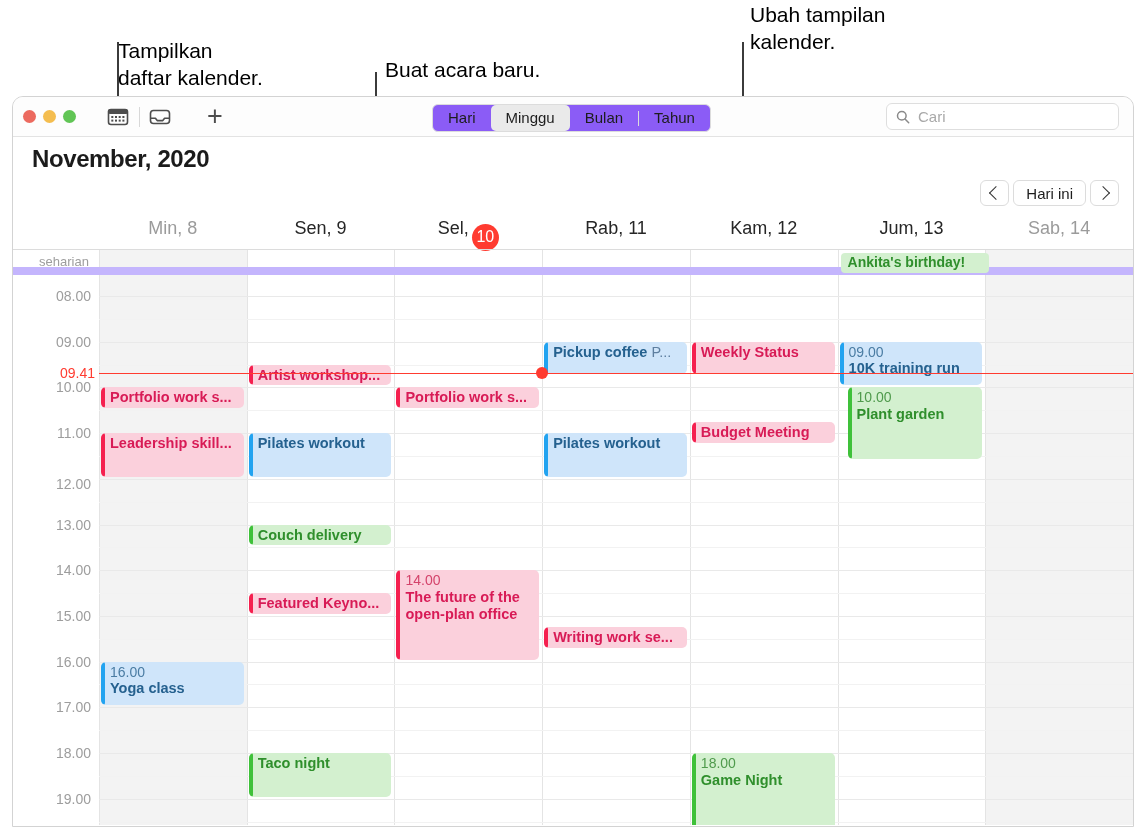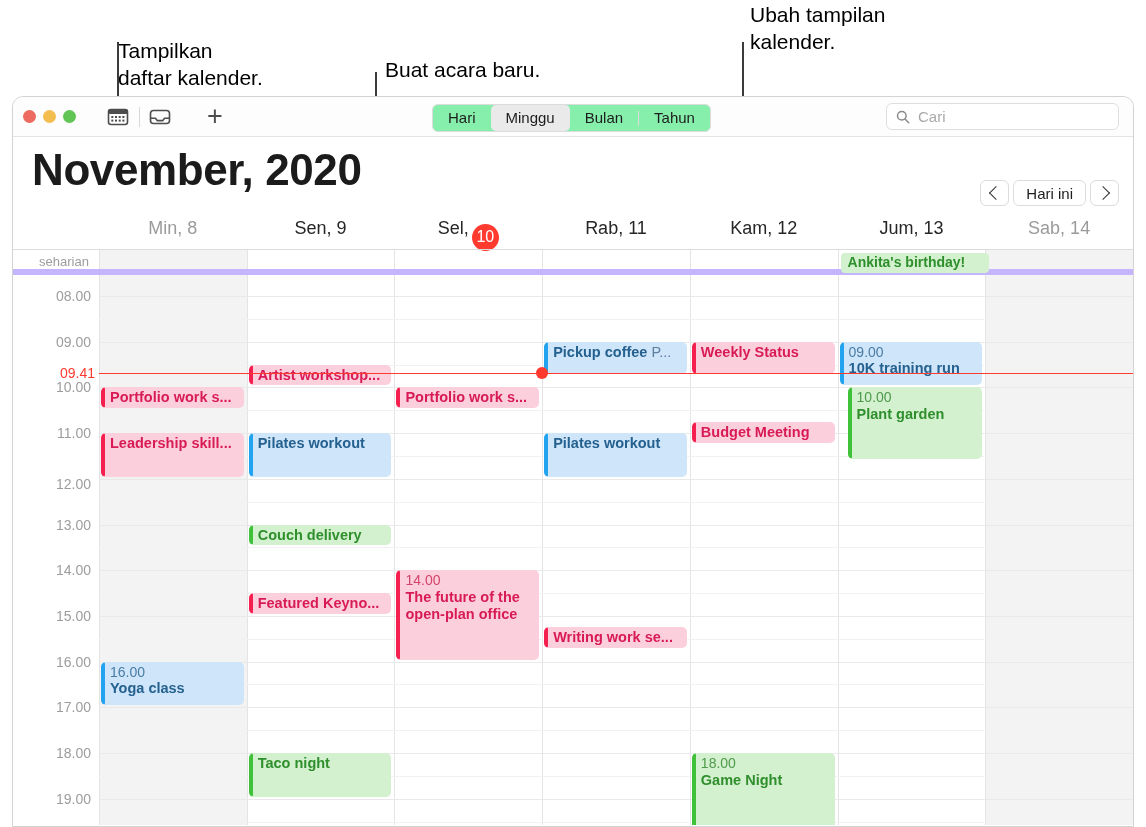--- a/index.html
+++ b/index.html
@@ -45,41 +45,41 @@
   #tl-max{left:50px;background:#61c555;}
 
   #btn-calendar-list{position:absolute;left:92px;top:9px;width:26px;height:22px;cursor:default;}
   #btn-inbox{position:absolute;left:134px;top:9px;width:26px;height:22px;cursor:default;}
   .tb-sep{position:absolute;left:126px;top:10px;width:1px;height:20px;background:#d8d8d8;}
   #btn-new-event{position:absolute;left:188px;top:5px;width:28px;height:30px;font-size:27px;color:#4d4d4d;
     text-align:center;line-height:29px;font-weight:300;cursor:default;}
 
   #segmented{
     position:absolute;left:419px;top:7px;height:26px;
-    border:1px solid #dcdcdc;border-radius:6px;background:#86efac;
+    border:1px solid #dcdcdc;border-radius:6px;background:#8b5cf6;
     display:flex;align-items:center;overflow:hidden;text-align:center;
   }
   .seg{
     height:26px;line-height:26px;padding:0 15px;font-size:15px;color:#1d1d1d;
     position:relative;cursor:default;white-space:nowrap;
   }
   .seg.active{background:#eaeaea;border-radius:5px;font-weight:500;}
   .seg-div{width:1px;height:15px;background:#dcdcdc;}
 
   #search-field{
     position:absolute;right:14px;top:6px;width:233px;height:27px;
     border:1px solid #dedede;border-radius:6px;background:#fff;
     display:flex;align-items:center;box-sizing:border-box;
   }
   #search-icon{margin-left:9px;width:14px;height:14px;flex:0 0 auto;}
   #search-placeholder{margin-left:8px;font-size:15px;color:#a9a9a9;}
 
   
   #header-bar{position:relative;height:78px;background:#fff;}
-  #page-title{position:absolute;left:19px;top:8px;font-size:44px;font-weight:700;color:#1b1b1b;letter-spacing:-0.4px;}
+  #page-title{position:absolute;left:19px;top:8px;font-size:24px;font-weight:700;color:#1b1b1b;letter-spacing:-0.4px;}
 
   #nav-group{position:absolute;right:14px;top:43px;height:26px;display:flex;align-items:stretch;}
   .nav-btn{
     border:1px solid #dcdcdc;background:#fff;height:26px;
     display:flex;align-items:center;justify-content:center;cursor:default;box-sizing:border-box;
   }
   #nav-prev{width:29px;border-radius:6px;}
   #nav-today{padding:4px 12px;font-size:15px;color:#1d1d1d;margin-left:4px;border-radius:6px;}
   #nav-next{width:29px;margin-left:4px;border-radius:6px;}
   .chev{width:9px;height:9px;border-top:1.7px solid #333;border-right:1.7px solid #333;}
@@ -93,21 +93,21 @@
     font-size:18px;color:#262626;
   }
   .dayname.dim{color:#9b9b9b;}
   .today-badge{
     display:inline-flex;align-items:center;justify-content:center;
     width:27px;height:27px;border-radius:50%;background:#ff3b30;color:#fff;
     font-size:16px;font-weight:500;vertical-align:-8px;margin-left:3px;
   }
 
   
-  #allday{position:relative;height:26px;border-top:1px solid #dcdcdc;border-bottom:6px solid #c4b5fd;box-sizing:border-box;}
+  #allday{position:relative;height:26px;border-top:1px solid #dcdcdc;border-bottom:8px solid #c4b5fd;box-sizing:border-box;}
   #allday-label{position:absolute;left:26px;top:4px;font-size:13px;color:#9d9d9d;}
   #allday .col{position:absolute;top:0;bottom:0;border-left:1px solid #e4e4e4;box-sizing:border-box;}
   #allday .col.weekend{background:#f3f3f3;}
 
   
   #grid-wrap{position:relative;height:550px;overflow:hidden;}
   #gutter{position:absolute;left:0;top:0;width:86px;bottom:0;background:#fff;z-index:3;}
   .tlabel{position:absolute;right:8px;font-size:14px;color:#9d9d9d;transform:translateY(-50%);}
   #now-label{position:absolute;right:4px;font-size:14px;color:#ff3b30;transform:translateY(-50%);z-index:6;background:#fff;padding-left:3px;}
 

